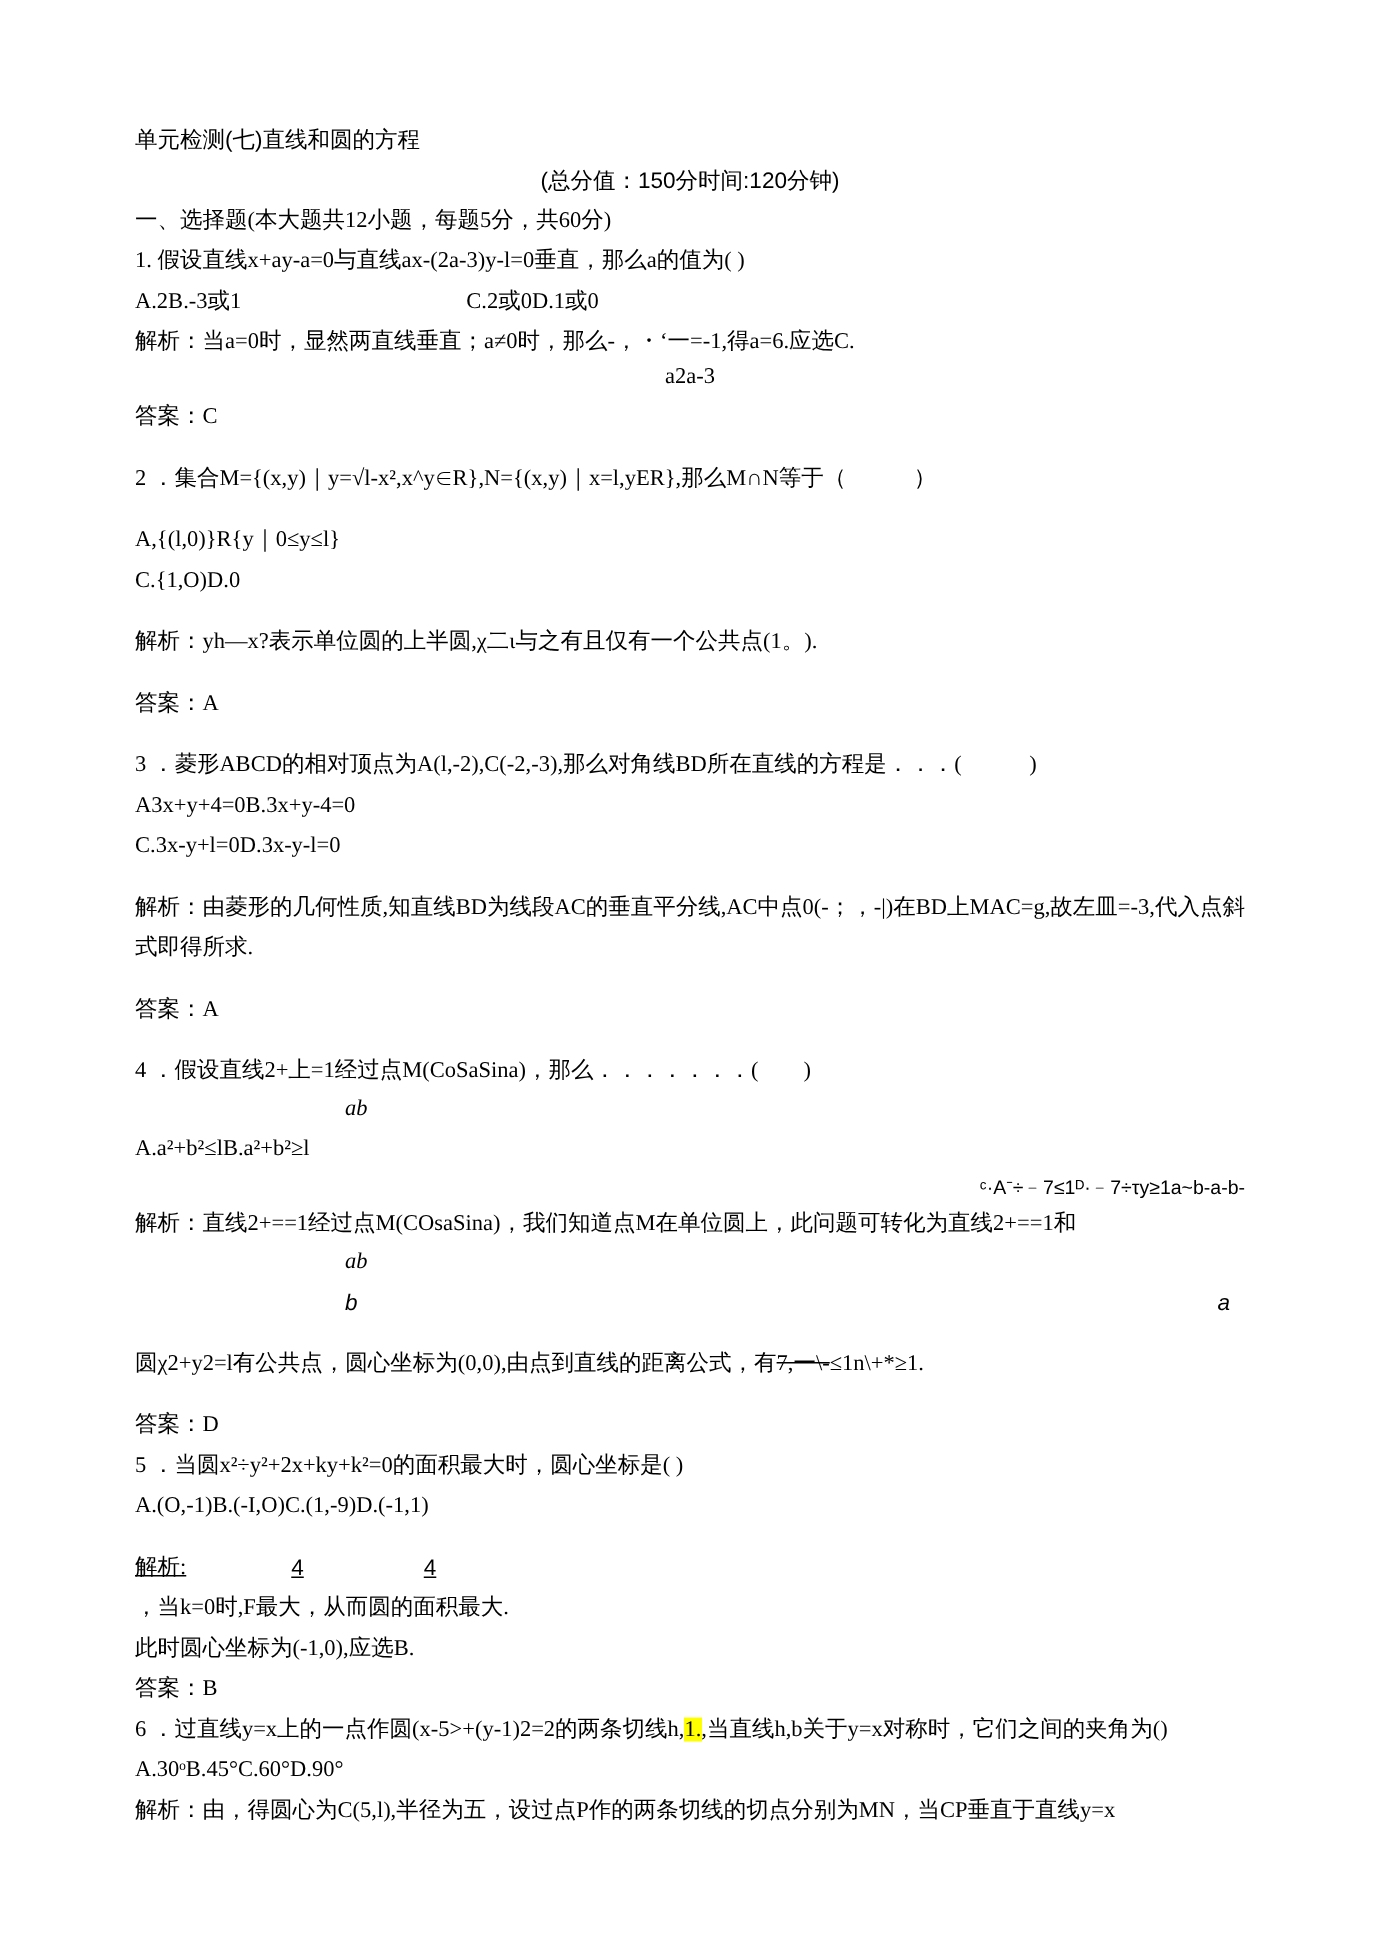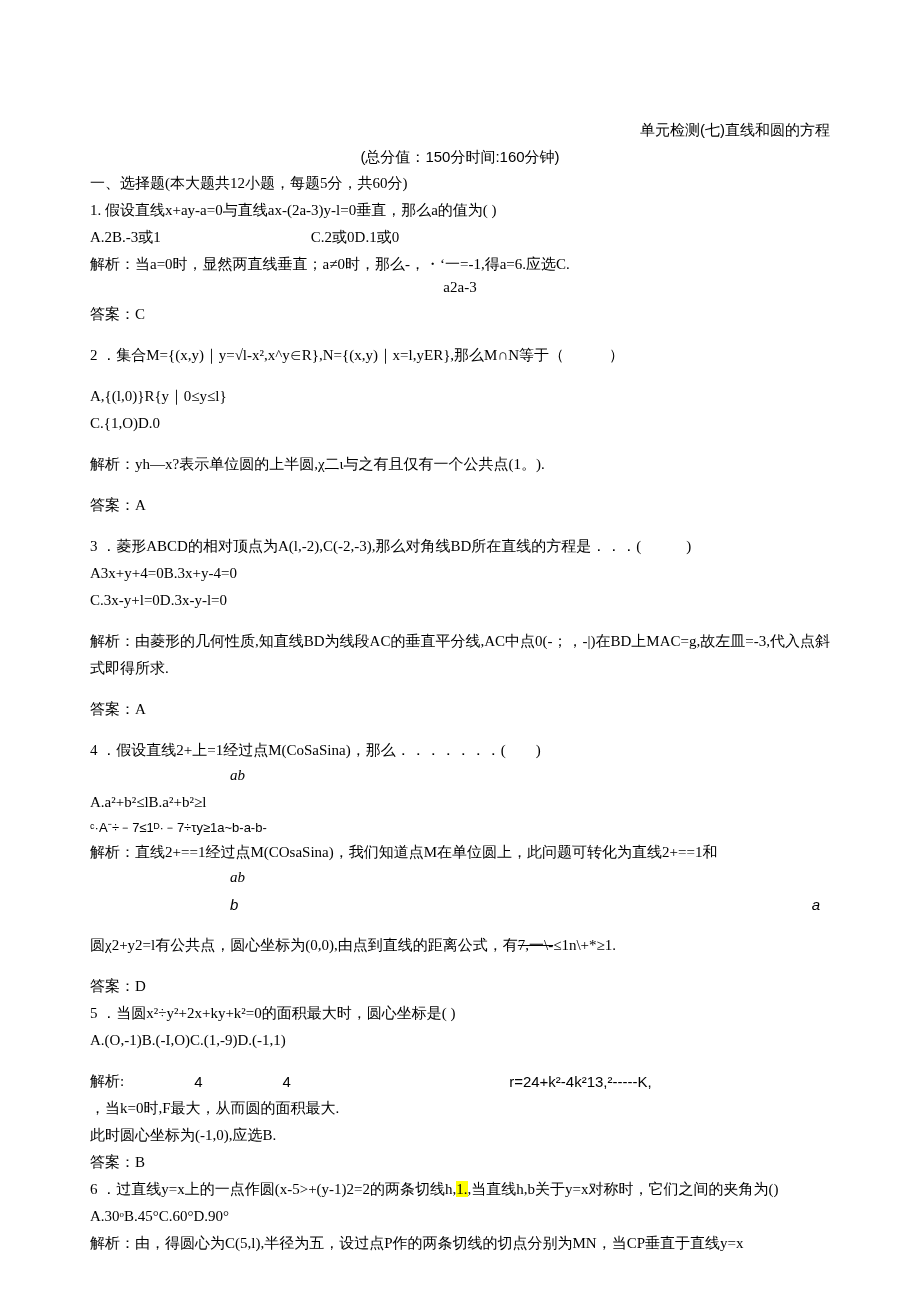--- a/index.html
+++ b/index.html
@@ -7,23 +7,22 @@
     font-size: 15px;
     line-height: 1.8;
     color: #000;
     background: #fff;
     margin: 0;
     padding: 80px 90px 60px 90px;
     width: 920px;
     box-sizing: border-box;
   }
   .title {
-    text-align: right;
+    text-align: left;
     font-family: "Microsoft YaHei", "SimHei", sans-serif;
-    margin-top: 36px;
   }
   .subtitle {
     text-align: center;
     font-family: "Microsoft YaHei", "SimHei", sans-serif;
   }
   .subtitle .bold {
     font-weight: normal;
   }
   p {
     margin: 0;
@@ -39,43 +38,44 @@
   }
   .gap {
     display: inline-block;
     width: 150px;
   }
   .hl {
     background: #ffff00;
   }
   .strike { text-decoration: line-through; }
   .mt { margin-top: 14px; }
-  .sans { font-family: Arial, sans-serif; }
+  .sans { font-family: Arial, sans-serif; text-align: right; }
   .fracrow {
     display: flex;
     align-items: center;
+    text-decoration: underline;
   }
   .fracrow .label1 { padding-right: 30px; }
   .fracrow .num1 { padding: 0 40px; font-family: Arial, sans-serif; }
   .fracrow .num2 { padding: 0 40px; font-family: Arial, sans-serif; }
   .fracrow .rest { flex: 1; text-align: center; font-family: Arial, sans-serif; }
   .abrow {
     display: flex;
     font-style: italic;
     font-family: Arial, sans-serif;
   }
   .abrow .b { padding-left: 140px; }
   .abrow .a { margin-left: auto; padding-right: 10px; }
 </style>
 </head>
 <body>
 
 <p class="title">单元检测(七)直线和圆的方程</p>
 <p class="subtitle">
-  <span>(总分值：</span><span class="bold">150</span><span>分时间:</span><span class="bold">160</span><span>分钟)</span>
+  <span>(总分值：</span><span class="bold">150</span><span>分时间:</span><span class="bold">120</span><span>分钟)</span>
 </p>
 
 <p>一、选择题(本大题共12小题，每题5分，共60分)</p>
 <p>1. 假设直线x+ay-a=0与直线ax-(2a-3)y-l=0垂直，那么a的值为( )</p>
 <p><span>A.2B.-3或1</span><span class="gap"></span><span>C.2或0D.1或0</span></p>
 <p>解析：当a=0时，显然两直线垂直；a≠0时，那么-，・‘一=-1,得a=6.应选C.</p>
 <p class="below">a2a-3</p>
 <p>答案：C</p>
 
 <p class="mt">2 ．集合M={(x,y)｜y=√l-x²,x^y∈R},N={(x,y)｜x=l,yER},那么M∩N等于（　　　）</p>
@@ -104,21 +104,20 @@
   <span>圆χ2+y2=l有公共点，圆心坐标为(0,0),由点到直线的距离公式，有</span><span class="strike">7,一\-</span><span>≤1n\+*≥1.</span>
 </p>
 
 <p class="mt" style="">答案：D</p>
 <p>5 ．当圆x²÷y²+2x+ky+k²=0的面积最大时，圆心坐标是( )</p>
 <p>A.(O,-1)B.(-I,O)C.(1,-9)D.(-1,1)</p>
 <div class="fracrow mt">
   <span class="label1">解析:</span>
   <span class="num1">4</span>
   <span class="num2">4</span>
-  <span class="rest">r=24+k²-4k²13,²-----K,</span>
 </div>
 <p>，当k=0时,F最大，从而圆的面积最大.</p>
 <p>此时圆心坐标为(-1,0),应选B.</p>
 <p>答案：B</p>
 
 <p>
   <span>6 ．过直线y=x上的一点作圆(x-5&gt;+(y-1)2=2的两条切线h,</span><span class="hl">1.</span><span>,当直线h,b关于y=x对称时，它们之间的夹角为()</span>
 </p>
 <p>A.30ᵒB.45°C.60°D.90°</p>
 <p>解析：由，得圆心为C(5,l),半径为五，设过点P作的两条切线的切点分别为MN，当CP垂直于直线y=x</p>

